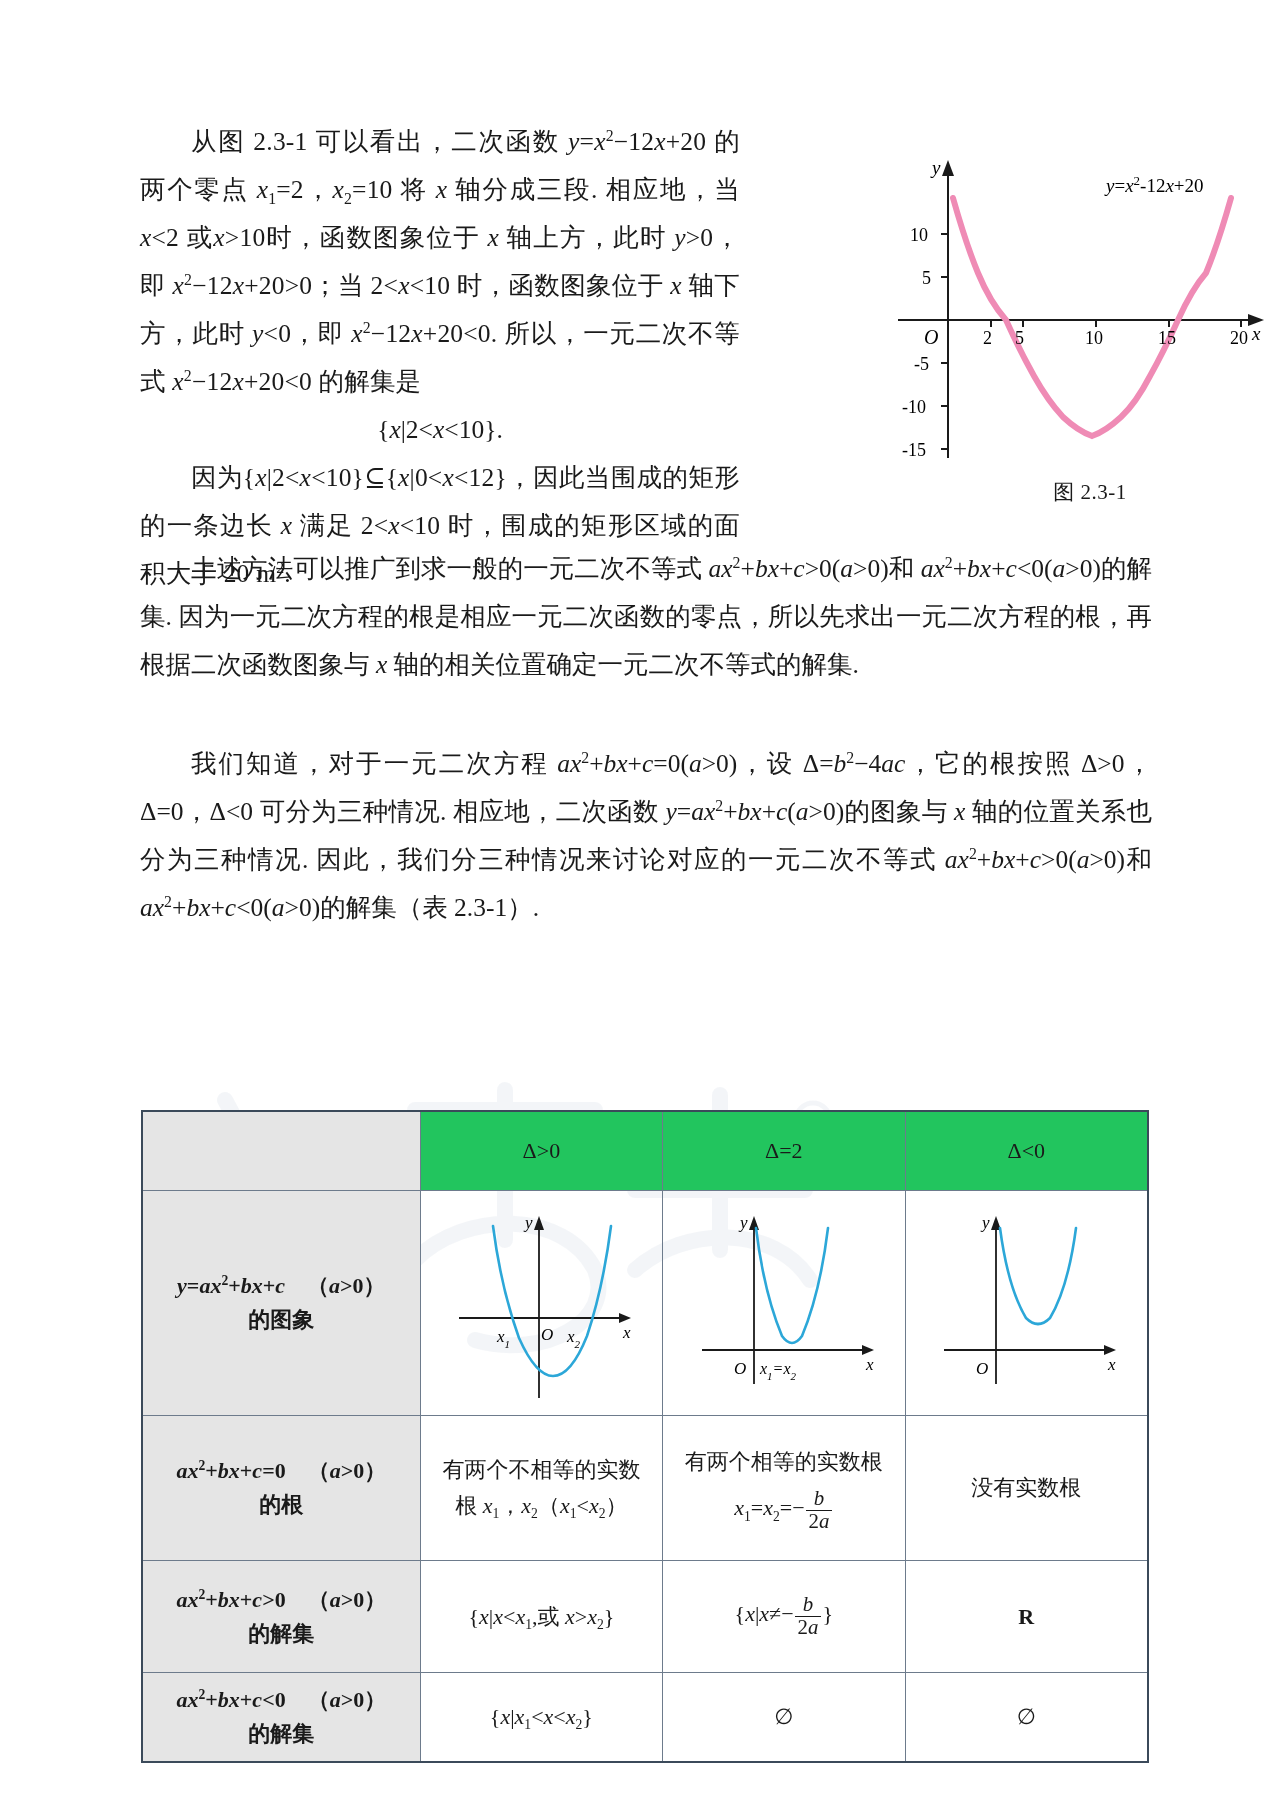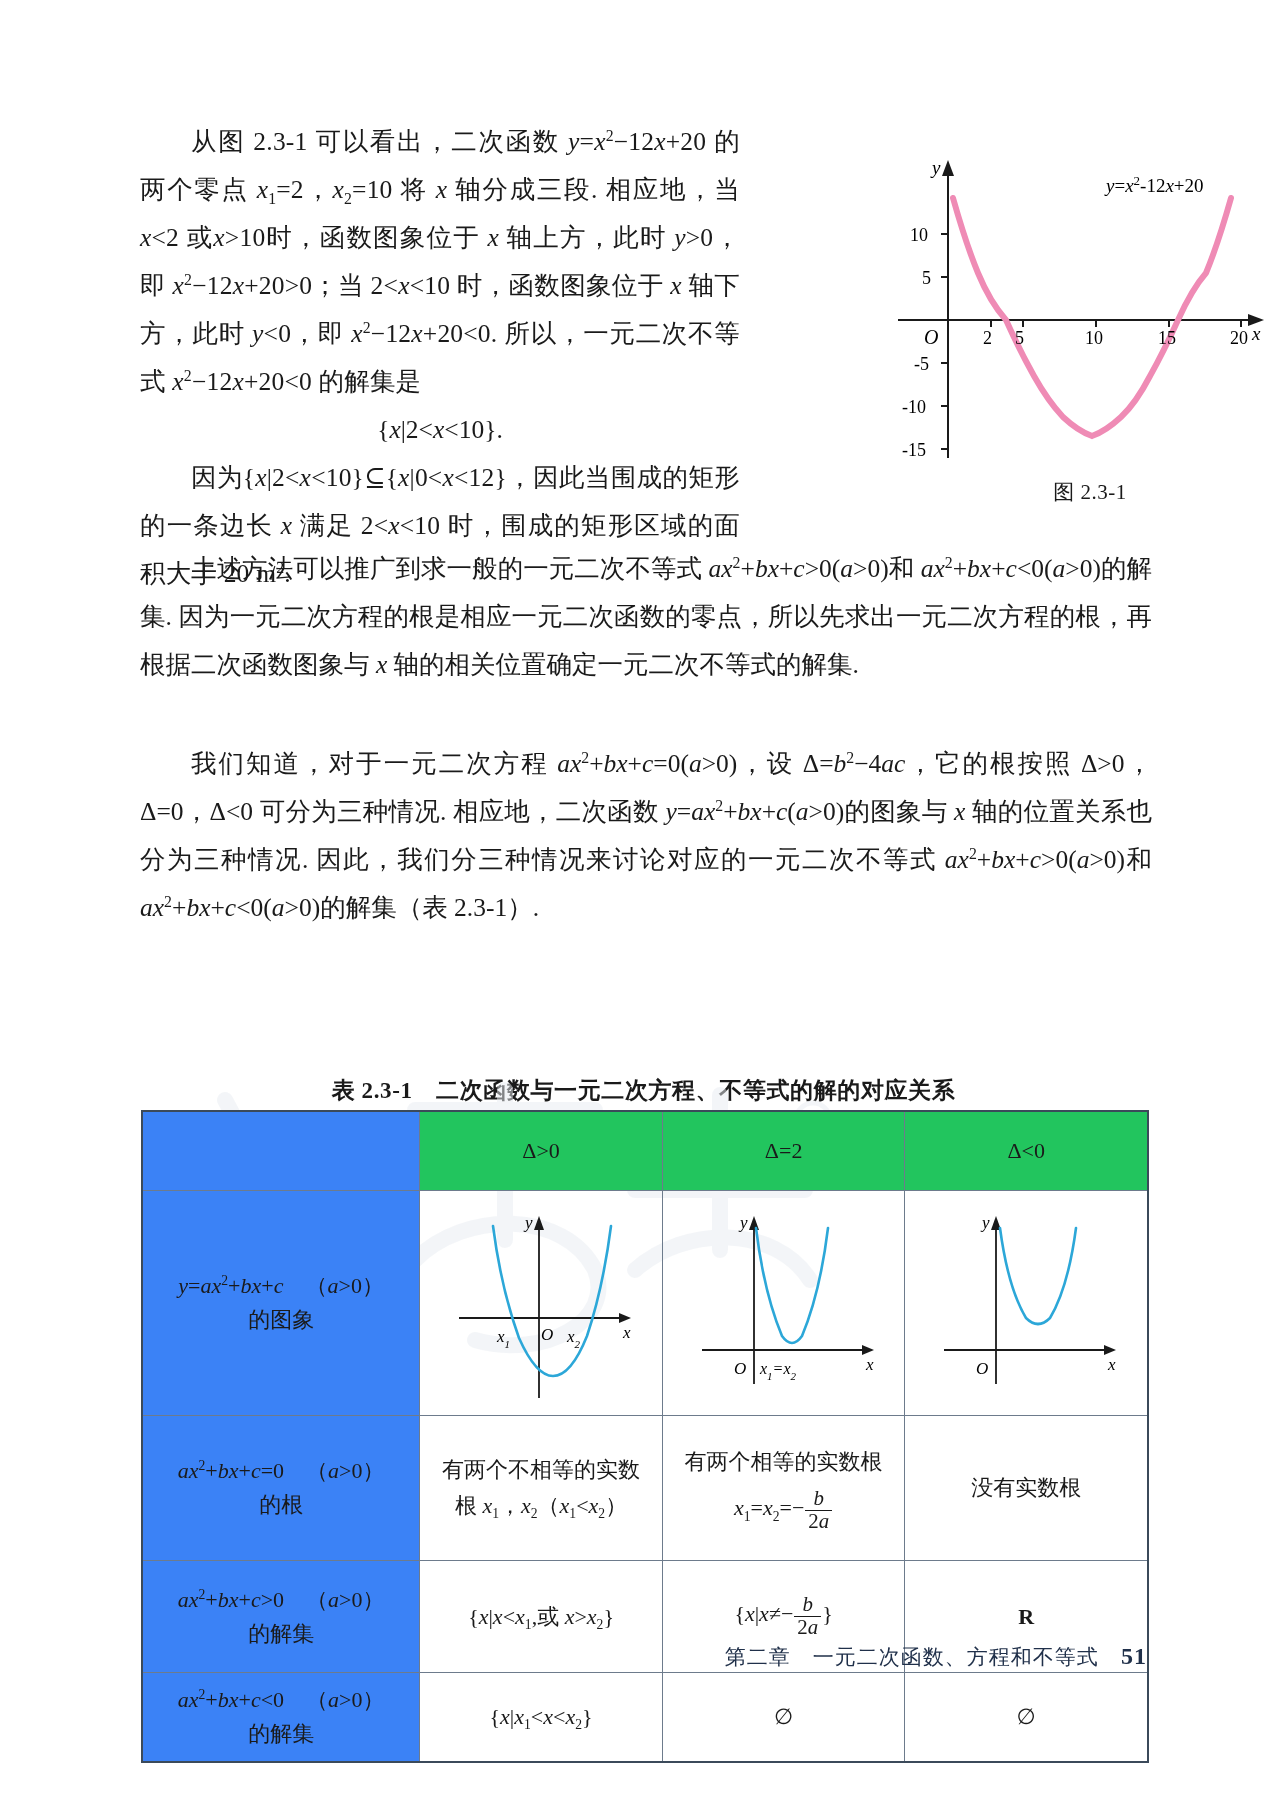--- a/index.html
+++ b/index.html
@@ -30,21 +30,21 @@
   .figcap{text-align:center;font-size:21px;margin-top:6px;letter-spacing:.5px;}
 
   
   .fullpara{position:absolute;left:140px;width:1012px;font-size:25.5px;line-height:48px;text-align:justify;}
 
   
   .tbl-title{position:absolute;left:0;right:0;top:1075px;text-align:center;font-size:23px;font-weight:bold;letter-spacing:.6px;}
   table.maintbl{position:absolute;left:141px;top:1110px;width:1008px;border-collapse:collapse;
     border:2px solid #3b4a5a;}
   table.maintbl td{border:1px solid #6d7b8c;vertical-align:middle;text-align:center;font-size:22px;}
-  td.rowhead{background:#3b82f6;text-align:left;padding:10px 14px;width:295px;line-height:34px;font-size:22.5px;}
+  td.rowhead{background:#e5e5e5;text-align:left;padding:10px 14px;width:295px;line-height:34px;font-size:22.5px;font-weight:bold;}
   thead td{background:#22c55e;height:58px;font-size:23px;}
   td.c1{width:237px;}
   td.c2{width:237px;}
   td.c3{width:237px;}
   .cellpad{padding:14px 10px;line-height:36px;}
 
   
   .frac{display:inline-block;vertical-align:middle;text-align:center;font-size:.95em;line-height:1.05;margin:0 1px;}
   .frac .num{display:block;border-bottom:1px solid #1a1a1a;padding:0 3px;}
   .frac .den{display:block;padding:0 3px;}
@@ -131,21 +131,20 @@
   </div>
 
   <div class="fullpara indent" style="top:545px;">
     上述方法可以推广到求一般的一元二次不等式 <span class="mi">ax</span><sup>2</sup>+<span class="mi">bx</span>+<span class="mi">c</span>&gt;0(<span class="mi">a</span>&gt;0)和 <span class="mi">ax</span><sup>2</sup>+<span class="mi">bx</span>+<span class="mi">c</span>&lt;0(<span class="mi">a</span>&gt;0)的解集. 因为一元二次方程的根是相应一元二次函数的零点，所以先求出一元二次方程的根，再根据二次函数图象与 <span class="mi">x</span> 轴的相关位置确定一元二次不等式的解集.
   </div>
 
   <div class="fullpara indent" style="top:740px;">
     我们知道，对于一元二次方程 <span class="mi">ax</span><sup>2</sup>+<span class="mi">bx</span>+<span class="mi">c</span>=0(<span class="mi">a</span>&gt;0)，设 Δ=<span class="mi">b</span><sup>2</sup>−4<span class="mi">ac</span>，它的根按照 Δ&gt;0，Δ=0，Δ&lt;0 可分为三种情况. 相应地，二次函数 <span class="mi">y</span>=<span class="mi">ax</span><sup>2</sup>+<span class="mi">bx</span>+<span class="mi">c</span>(<span class="mi">a</span>&gt;0)的图象与 <span class="mi">x</span> 轴的位置关系也分为三种情况. 因此，我们分三种情况来讨论对应的一元二次不等式 <span class="mi">ax</span><sup>2</sup>+<span class="mi">bx</span>+<span class="mi">c</span>&gt;0(<span class="mi">a</span>&gt;0)和 <span class="mi">ax</span><sup>2</sup>+<span class="mi">bx</span>+<span class="mi">c</span>&lt;0(<span class="mi">a</span>&gt;0)的解集（表 2.3-1）.
   </div>
 
-  <div class="tbl-title">表 2.3-1　二次函数与一元二次方程、不等式的解的对应关系</div>
 
   <svg class="wm" viewBox="0 0 700 330">
     <g fill="none" stroke="#e9edf2" stroke-width="16" stroke-linecap="round">
       <path d="M60 40 C110 130 150 230 120 300"></path>
       <path d="M160 60 C120 150 70 240 30 290"></path>
       <path d="M250 50 L430 50 M250 110 L430 110 M340 30 L340 180"></path>
       <path d="M250 200 C300 150 400 150 430 210 C450 260 380 300 310 280"></path>
       <path d="M470 60 L640 60 M470 130 L640 130 M555 35 L555 190"></path>
       <path d="M470 210 C520 165 610 165 645 220"></path>
     </g>
@@ -247,18 +246,14 @@
         </td>
         <td class="c1 cellpad">
           {<span class="mi">x</span>|<span class="mi">x</span><sub>1</sub>&lt;<span class="mi">x</span>&lt;<span class="mi">x</span><sub>2</sub>}
         </td>
         <td class="c2 cellpad">∅</td>
         <td class="c3 cellpad">∅</td>
       </tr>
     </tbody>
   </table>
 
-  <div class="footer">
-    <span>第二章　一元二次函数、方程和不等式</span>
-    <span class="pg">51</span>
-  </div>
 
 </div>
 
 </body></html>

